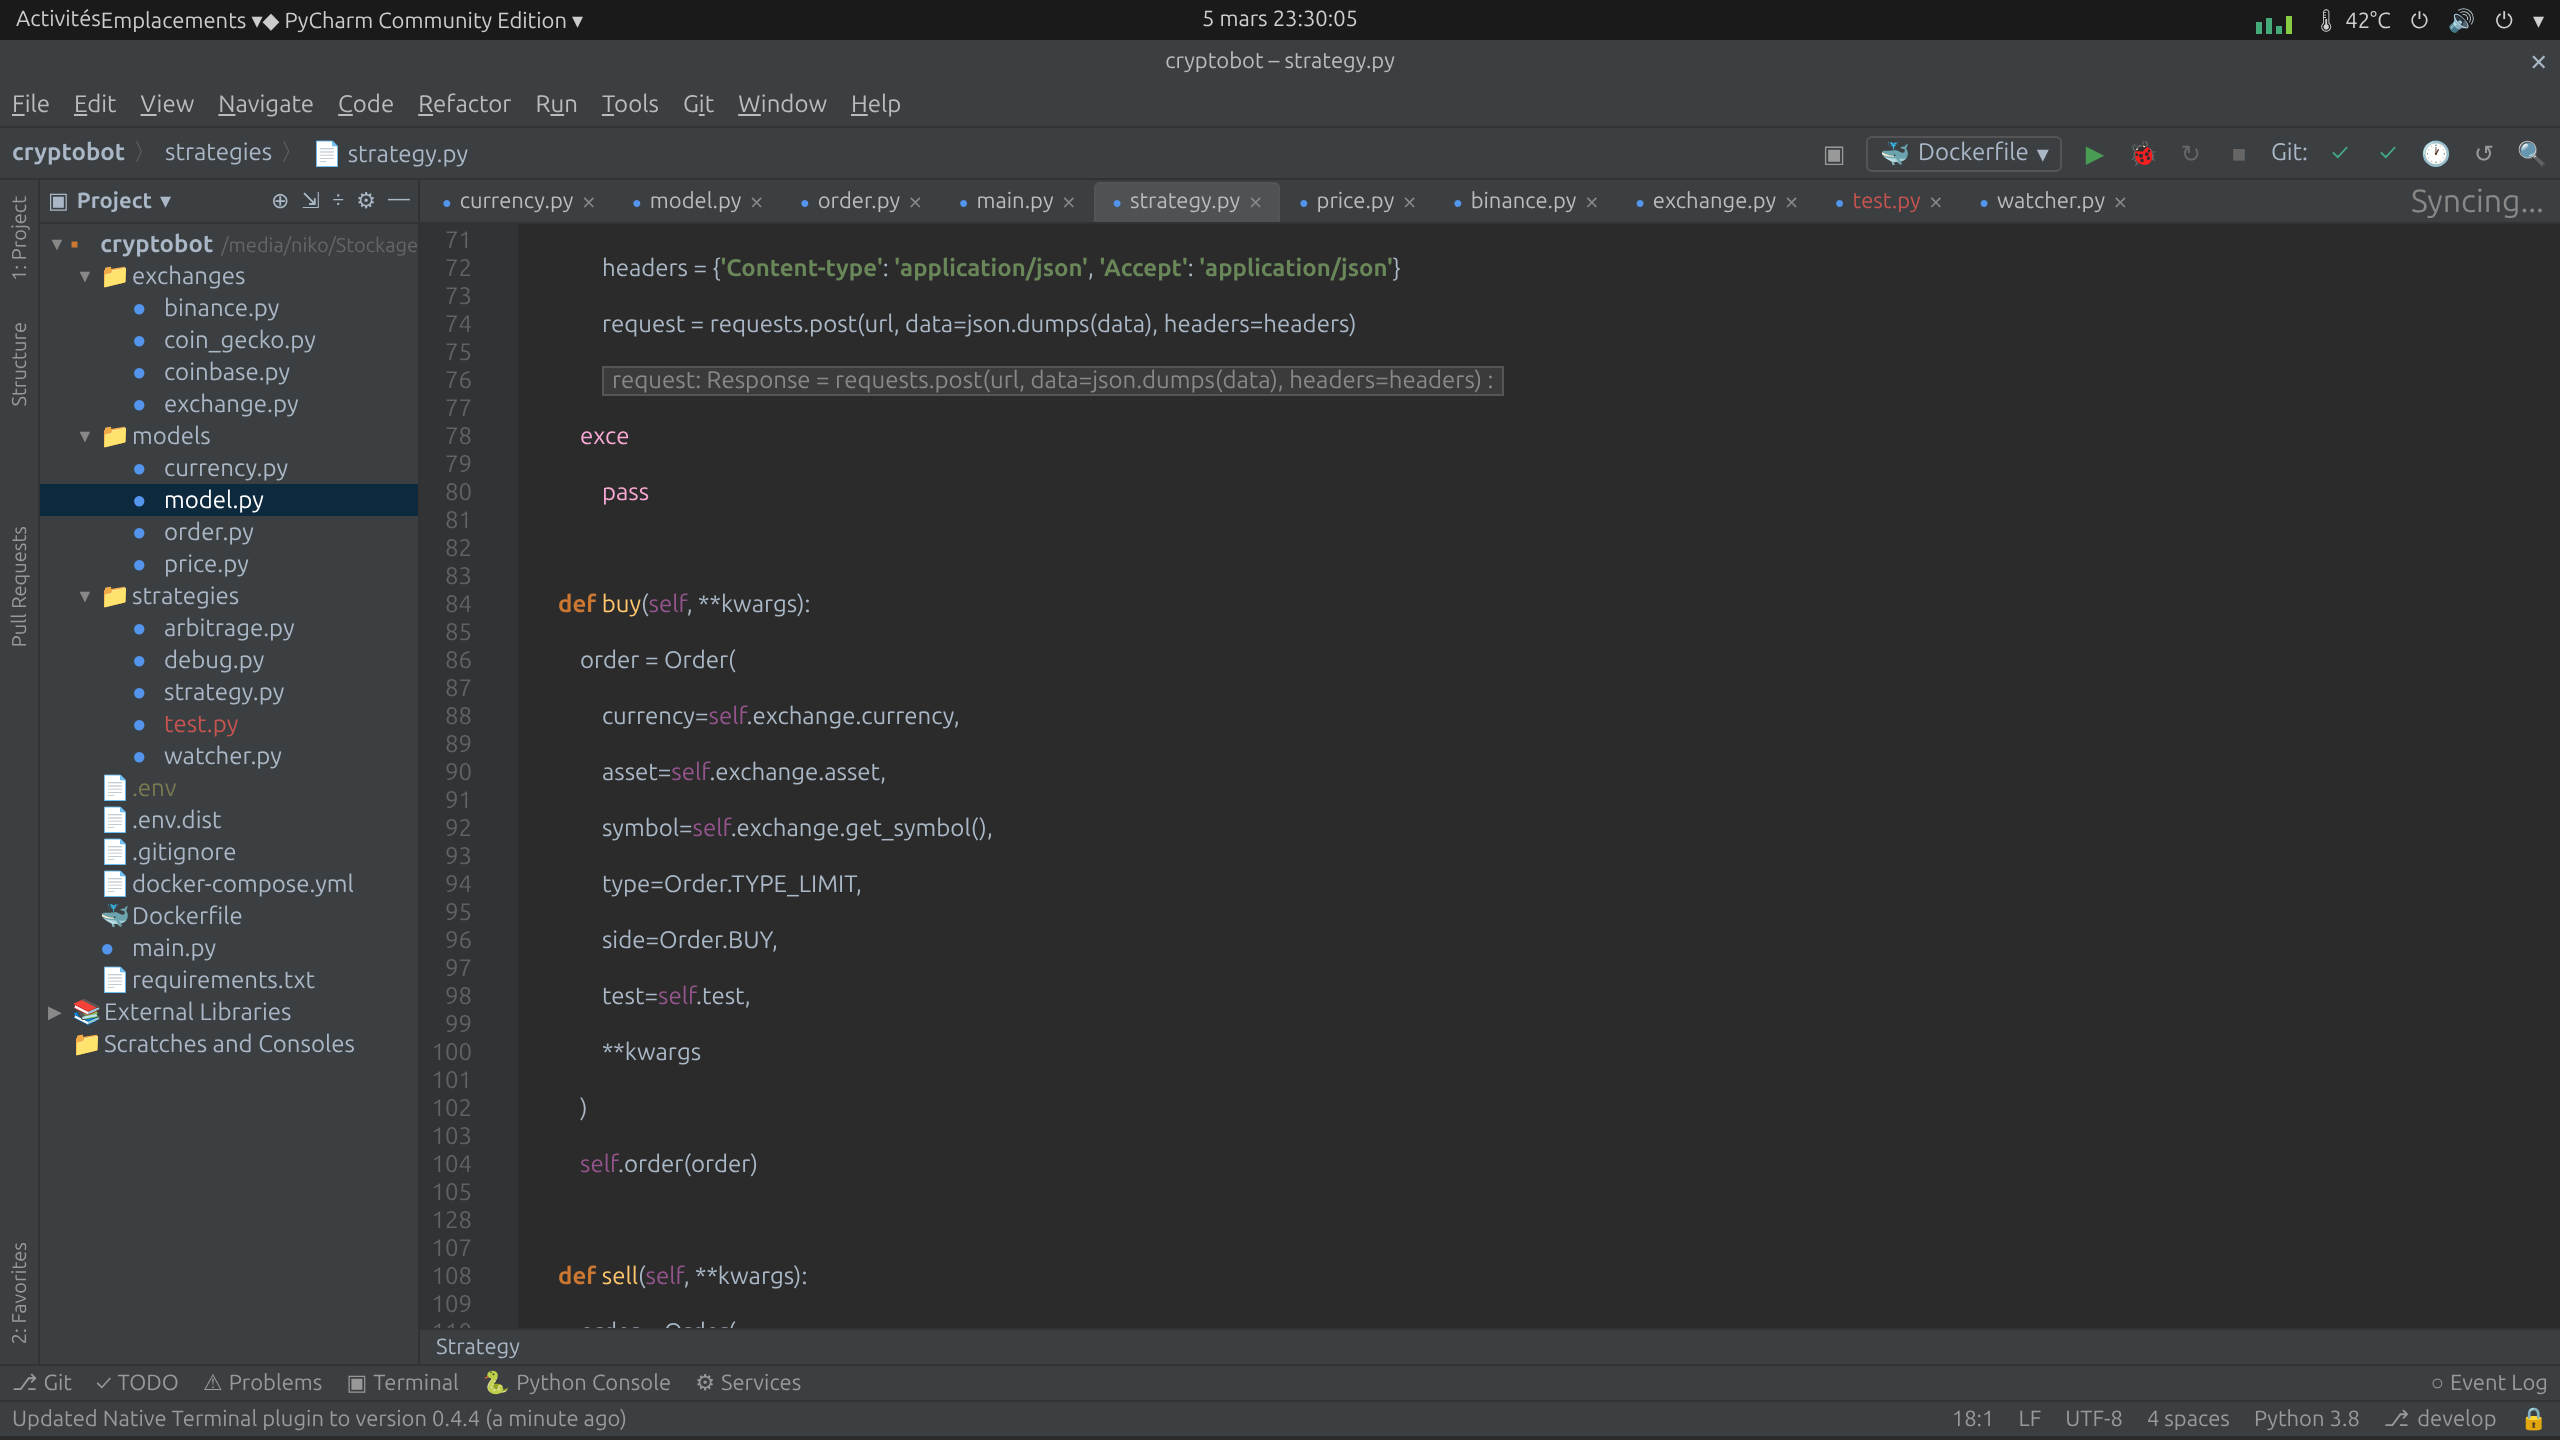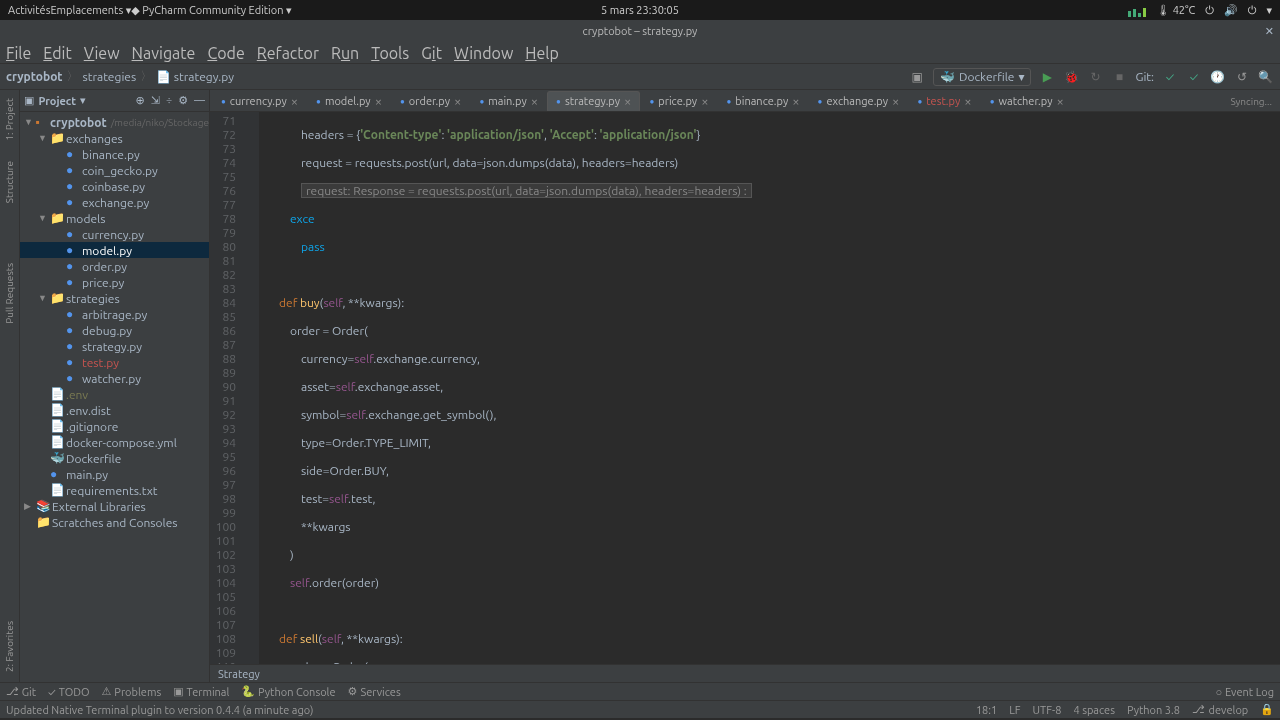--- a/index.html
+++ b/index.html
@@ -7,21 +7,21 @@
 
 .gnome-bar { background: #1a1a1a; height: 20px; display: flex; align-items: center; padding: 0 8px; color: #d0d0d0; font-size: 11px; }
 .gnome-center { position: absolute; left: 50%; transform: translateX(-50%); }
 .gnome-right { margin-left: auto; display: flex; gap: 10px; align-items: flex-end; }
 .gnome-left { display: flex; gap: 0; }
 .gnome-item { color: #ccc; }
 
 .title-bar { background: #3c3f41; height: 22px; display: flex; align-items: center; justify-content: center; color: #bbb; font-size: 11px; position: relative; }
 .title-close { position: absolute; right: 6px; color: #a9b7c6; }
 
-.menu-bar { background: #3c3f41; height: 22px; display: flex; align-items: center; padding: 0 6px; font-size: 16px; gap: 12px; border-bottom: 1px solid #323232; }
+.menu-bar { background: #3c3f41; height: 22px; display: flex; align-items: center; padding: 0 6px; font-size: 12px; gap: 12px; border-bottom: 1px solid #323232; }
 .menu-item { color: #bbb; }
 .menu-item .mn { text-decoration: underline; }
 
 .nav-bar { background: #3c3f41; height: 26px; display: flex; align-items: center; padding: 0 6px; font-size: 12px; border-bottom: 1px solid #323232; }
 .breadcrumb { display: flex; gap: 4px; align-items: center; }
 .breadcrumb .sep { color: #666; }
 .nav-right { margin-left: auto; display: flex; align-items: center; gap: 8px; }
 .combo { background: #3c3f41; border: 1px solid #555; padding: 1px 6px; border-radius: 3px; display: flex; align-items: center; gap: 4px; }
 .icon-btn { width: 16px; height: 16px; display: inline-flex; align-items: center; justify-content: center; color: #999; }
 .run-green { color: #499c54; }
@@ -50,30 +50,30 @@
 .dim { color: #7a7a52; }
 .red { color: #c75450; }
 
 .editor-area { flex: 1; display: flex; flex-direction: column; background: #2b2b2b; }
 .tab-bar { height: 22px; background: #3c3f41; display: flex; align-items: flex-end; padding-left: 2px; border-bottom: 1px solid #323232; }
 .tab { height: 20px; padding: 0 8px; display: flex; align-items: center; gap: 4px; font-size: 11px; color: #bbb; background: #3c3f41; border: 1px solid transparent; }
 .tab.active { background: #4e5254; border: 1px solid #555; border-bottom: 1px solid #4e5254; border-radius: 3px 3px 0 0; }
 .tab .close { color: #888; font-size: 13px; }
 .tab .dot { color: #5394ec; font-size: 8px; }
 .tab.test-red { color: #c75450; }
-.sync-indicator { margin-left: auto; color: #888; font-size: 10px; padding-right: 8px; height: 20px; display: flex; align-items: center; }
+.sync-indicator { margin-left: auto; color: #888; font-size: 16px; padding-right: 8px; height: 20px; display: flex; align-items: center; }
 
 .editor { flex: 1; display: flex; overflow: hidden; font-family: 'JetBrains Mono', 'Consolas', monospace; font-size: 12px; }
 .gutter { width: 38px; background: #313335; text-align: right; color: #606366; padding-top: 2px; }
 .gutter .ln { height: 14px; line-height: 14px; padding-right: 12px; text-align: right; }
 .fold-col { width: 12px; background: #313335; border-right: 1px solid #2b2b2b; }
 .code { flex: 1; padding: 2px 0 0 8px; white-space: pre; line-height: 14px; }
 .code .line { height: 14px; }
-.k-def { color: #cc7832; }
-.k-kw { color: #0ea5e9; }
+.k-def { color: #cc7832; font-weight: bold; }
+.k-kw { color: #f9a8d4; }
 .k-str { color: #6a8759; font-weight: bold; }
 .k-self { color: #94558d; }
 .k-func { color: #ffc66d; }
 .hint-box { background: #3b3b3b; border: 1px solid #555; padding: 0 4px; color: #888; }
 
 .breadcrumb-footer { height: 18px; background: #3c3f41; border-top: 1px solid #323232; padding: 0 8px; font-size: 11px; display: flex; align-items: center; }
 
 .bottom-bar { height: 18px; background: #3c3f41; border-top: 1px solid #323232; display: flex; align-items: center; padding: 0 6px; font-size: 11px; gap: 12px; }
 .bottom-item { display: flex; align-items: center; gap: 3px; color: #999; }
 .bottom-right { margin-left: auto; }
@@ -396,21 +396,21 @@
           <div class="ln">96</div>
           <div class="ln">97</div>
           <div class="ln">98</div>
           <div class="ln">99</div>
           <div class="ln">100</div>
           <div class="ln">101</div>
           <div class="ln">102</div>
           <div class="ln">103</div>
           <div class="ln">104</div>
           <div class="ln">105</div>
-          <div class="ln">106</div>
+          <div class="ln">128</div>
           <div class="ln">107</div>
           <div class="ln">108</div>
           <div class="ln">109</div>
           <div class="ln">110</div>
         </div>
       <div class="fold-col"></div>
       <div class="code">
 <div class="line">            headers = {<span class="k-str">'Content-type'</span>: <span class="k-str">'application/json'</span>, <span class="k-str">'Accept'</span>: <span class="k-str">'application/json'</span>}</div>
 <div class="line">            request = requests.post(url, data=json.dumps(data), headers=headers)</div>
 <div class="line">            <span class="hint-box">request: Response = requests.post(url, data=json.dumps(data), headers=headers) :</span></div>

